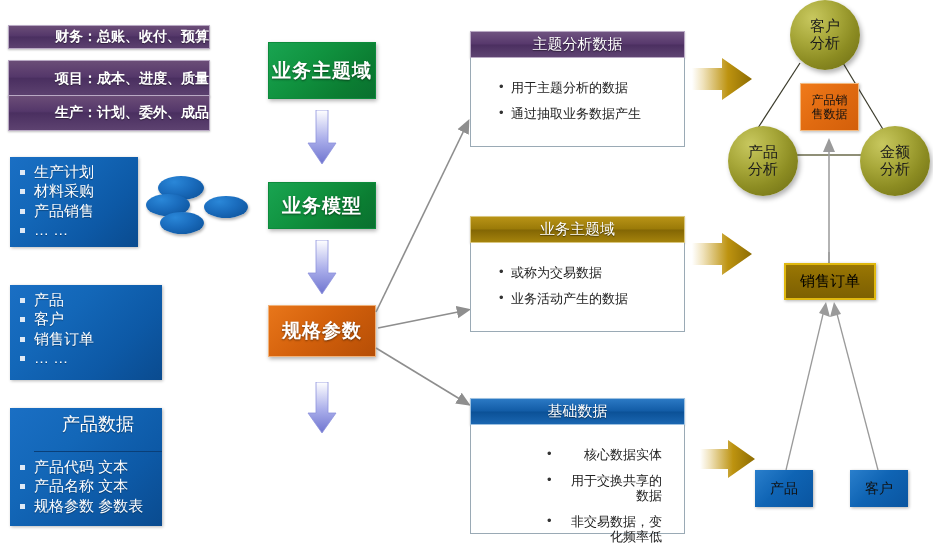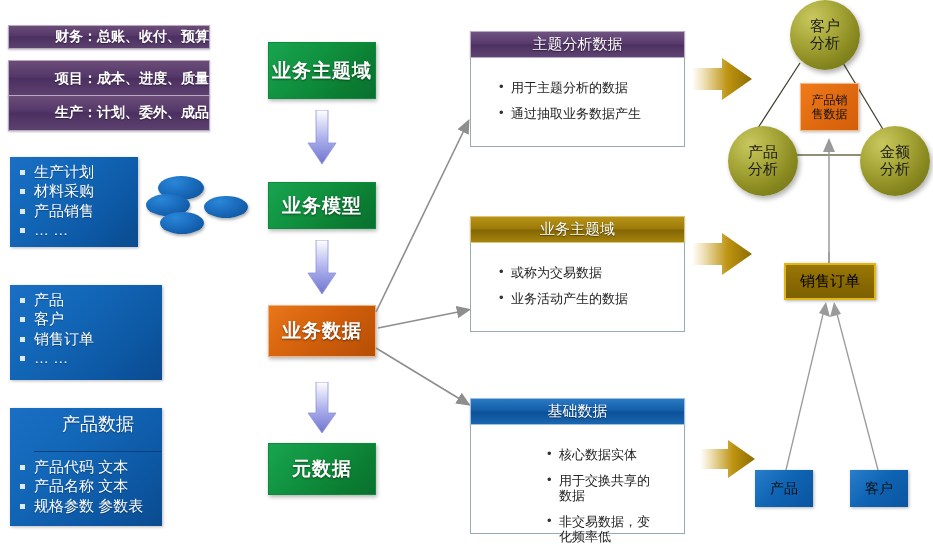--- a/index.html
+++ b/index.html
@@ -214,39 +214,36 @@
         <stop offset="0%" stop-color="#ffffff"></stop>
             <stop offset="55%" stop-color="#a9adea"></stop>
             <stop offset="100%" stop-color="#6f74cf"></stop>
       </linearGradient>
         </defs>
       <polygon points="9,0 21,0 21,33 29,33 15,54 1,33 9,33" fill="url(#vg2)" stroke="#8e93dd" stroke-width="0.8"></polygon>
     </svg>
   </div>
 
   <div class="abs chip chip-orange" style="left:268px;top:305px;width:108px;height:52px;">
-    <span>业务数据</span>
+    <span>规格参数</span>
   </div>
 
   <div class="abs varrow" style="left:307px;top:382px;width:30px;height:52px;">
     <svg width="30" height="52" viewBox="0 0 30 52">
       <defs>
           <linearGradient id="vg3" x1="0" y1="0" x2="0" y2="1">
         <stop offset="0%" stop-color="#ffffff"></stop>
             <stop offset="55%" stop-color="#a9adea"></stop>
             <stop offset="100%" stop-color="#6f74cf"></stop>
       </linearGradient>
         </defs>
       <polygon points="9,0 21,0 21,31 29,31 15,51 1,31 9,31" fill="url(#vg3)" stroke="#8e93dd" stroke-width="0.8"></polygon>
     </svg>
   </div>
 
-  <div class="abs chip chip-green" style="left:268px;top:443px;width:108px;height:52px;">
-    <span>元数据</span>
-  </div>
 
   <svg class="ovl">
     <defs>
       <marker id="ghead" markerWidth="9" markerHeight="9" refX="7" refY="4.5" orient="auto">
         <polygon points="0,0.6 9,4.5 0,8.4" fill="#8e8e8e"></polygon>
       </marker>
       <marker id="ghead2" markerWidth="9" markerHeight="9" refX="7" refY="4.5" orient="auto">
         <polygon points="0,0.6 9,4.5 0,8.4" fill="#8e8e8e"></polygon>
       </marker>
       <linearGradient id="goldArrow" x1="0" y1="0" x2="1" y2="0">
@@ -314,21 +311,21 @@
       <span>业务主题域</span>
     </div>
     <div class="card-body" style="height:68px;">
       <ul>
         <li>或称为交易数据</li>
         <li>业务活动产生的数据</li>
       </ul>
     </div>
   </div>
 
-  <div class="abs card" style="left:470px;top:398px;width:215px;height:113px;">
+  <div class="abs card" style="left:470px;top:398px;width:215px;height:113px;text-align:right;">
     <div class="card-head blue" style="height:25px;">
       <span>基础数据</span>
     </div>
     <div class="card-body" style="height:88px;padding-left:48px;">
       <ul>
         <li>核心数据实体</li>
         <li>用于交换共享的数据</li>
         <li>非交易数据，变化频率低</li>
       </ul>
     </div>

